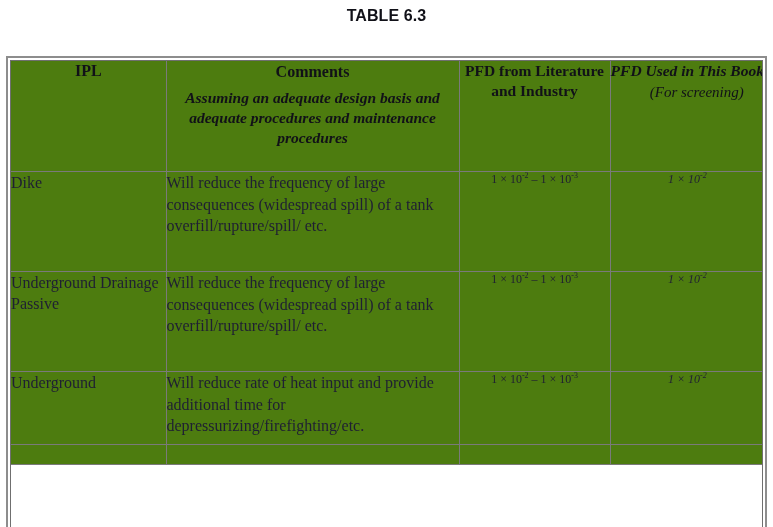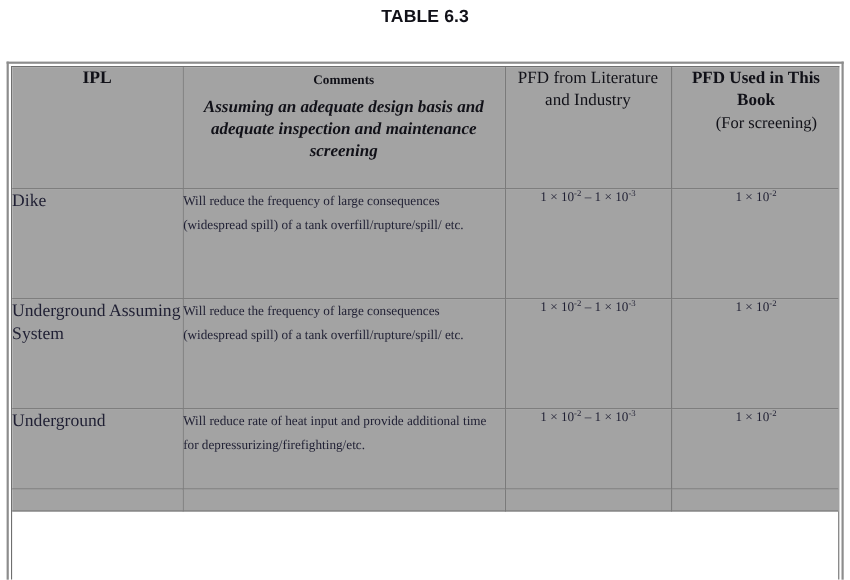--- a/index.html
+++ b/index.html
@@ -73,59 +73,60 @@
   table.ipl col.c1 { width: 155px; }
   table.ipl col.c2 { width: 293px; }
   table.ipl col.c3 { width: 151px; }
   table.ipl col.c4 { width: 154px; }
 
   table.ipl td, table.ipl th {
     border-right: 1px solid #7a7a7a;
     border-bottom: 1px solid #7a7a7a;
     padding: 0;
     vertical-align: top;
-    background: #a3a3a3;
+    background: #4d7c0f;
   }
   table.ipl td:last-child, table.ipl th:last-child {
     border-right: none;
+    font-style: italic;
   }
 
   
   .hdr-row th { height: 110px; vertical-align: bottom; }
 
   .hdr-ipl {
     text-align: center;
     font-weight: bold;
     font-size: 16px;
     padding: 0 6px 10px 6px;
     line-height: 20px;
     color: #111118;
   }
   .hdr-comments {
     text-align: center;
     padding: 12px 10px 8px 10px;
     color: #111118;
   }
   .hdr-comments .ttl {
     font-weight: bold;
-    font-size: 12px;
+    font-size: 16px;
     line-height: 22px;
     display: block;
     margin-bottom: 5px;
   }
   .hdr-comments .sub {
     font-weight: bold;
     font-style: italic;
     font-size: 15.5px;
     line-height: 20px;
     display: block;
   }
   .hdr-pfd {
     text-align: center;
-    font-weight: normal;
+    font-weight: bold;
     font-size: 15.5px;
     line-height: 20px;
     padding: 0 8px 13px 8px;
     color: #111118;
   }
   .hdr-pfd2 {
     text-align: center;
     padding: 0 8px 9px 8px;
     color: #111118;
   }
@@ -145,21 +146,21 @@
 
   
   .cell-ipl {
     font-size: 16px;
     line-height: 21px;
     padding: 8px 8px 8px 9px;
     vertical-align: top;
     color: #1f1f33;
   }
   .cell-comment {
-    font-size: 12px;
+    font-size: 16px;
     line-height: 21.5px;
     padding: 8px 8px 8px 10px;
     vertical-align: top;
     color: #1f1f33;
   }
   .cell-pfd {
     font-size: 12px;
     text-align: center;
     vertical-align: middle;
     padding: 6px 4px;
@@ -194,38 +195,38 @@
           <col class="c1">
             <col class="c2">
             <col class="c3">
             <col class="c4">
         </colgroup>
         <thead>
           <tr class="hdr-row">
             <th class="hdr-ipl">IPL</th>
             <th class="hdr-comments">
               <span class="ttl">Comments</span>
-              <span class="sub">Assuming an adequate design basis and  adequate inspection and maintenance screening</span>
+              <span class="sub">Assuming an adequate design basis and  adequate procedures and maintenance procedures</span>
             </th>
             <th class="hdr-pfd">PFD from Literature and Industry</th>
             <th class="hdr-pfd2">
               <span class="strong">PFD Used in This Book</span>
               <span class="paren">(For screening)</span>
             </th>
           </tr>
         </thead>
         <tbody>
           <tr class="r-tall">
             <td class="cell-ipl">Dike</td>
             <td class="cell-comment">Will reduce the frequency of large consequences (widespread spill) of a tank overfill/rupture/spill/ etc.</td>
             <td class="cell-pfd"><span>1 × 10</span><sup>-2</sup><span> – 1 × 10</span><sup>-3</sup></td>
             <td class="cell-pfd"><span>1 × 10</span><sup>-2</sup></td>
           </tr>
           <tr class="r-tall">
-            <td class="cell-ipl">Underground Assuming System</td>
+            <td class="cell-ipl">Underground Drainage Passive</td>
             <td class="cell-comment">Will reduce the frequency of large consequences (widespread spill) of a tank overfill/rupture/spill/ etc.</td>
             <td class="cell-pfd"><span>1 × 10</span><sup>-2</sup><span> – 1 × 10</span><sup>-3</sup></td>
             <td class="cell-pfd"><span>1 × 10</span><sup>-2</sup></td>
           </tr>
           <tr class="r-short">
             <td class="cell-ipl">Underground</td>
             <td class="cell-comment">Will reduce rate of heat input and provide additional time for depressurizing/firefighting/etc.</td>
             <td class="cell-pfd"><span>1 × 10</span><sup>-2</sup><span> – 1 × 10</span><sup>-3</sup></td>
             <td class="cell-pfd"><span>1 × 10</span><sup>-2</sup></td>
           </tr>

